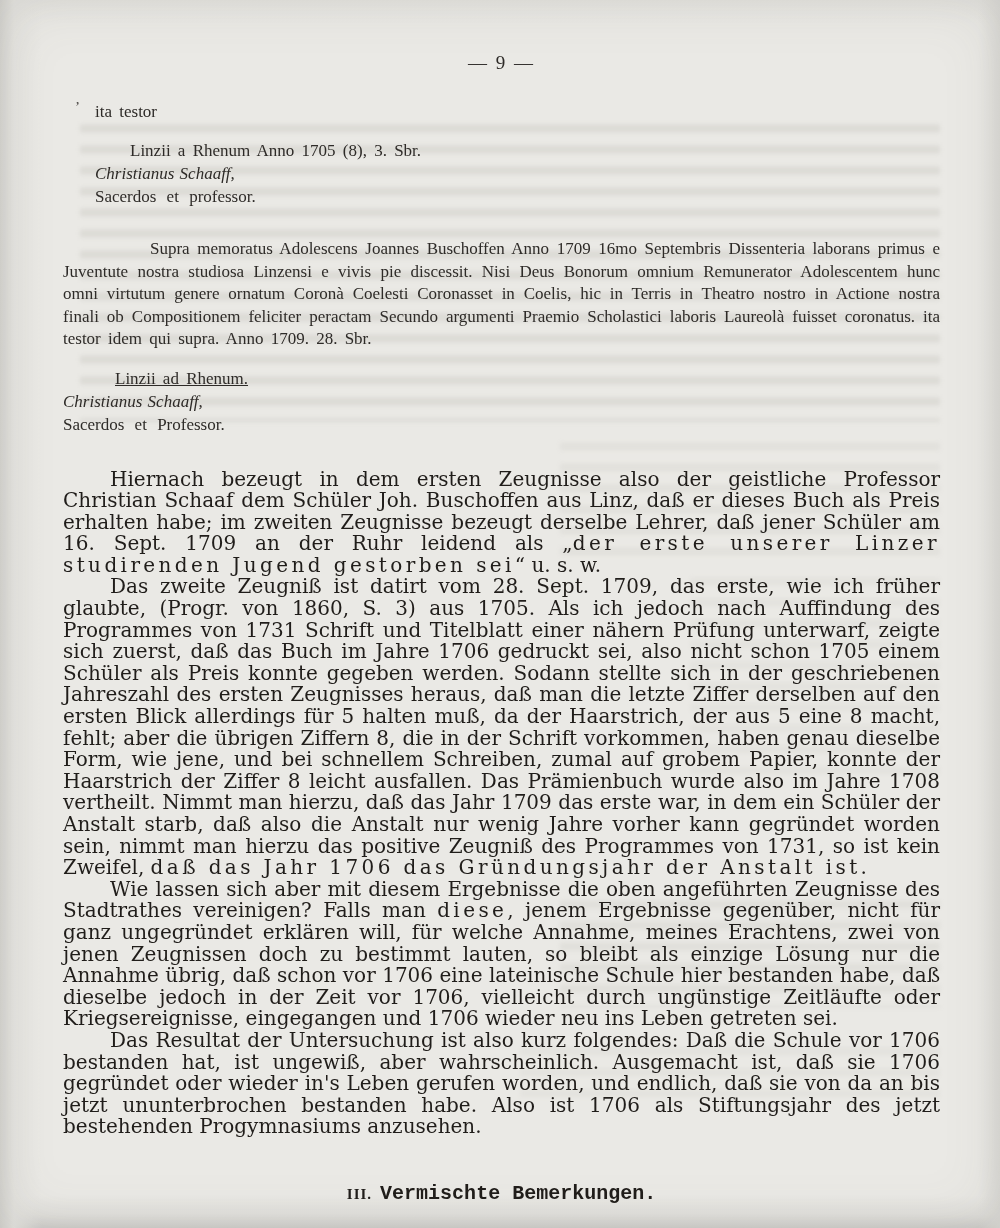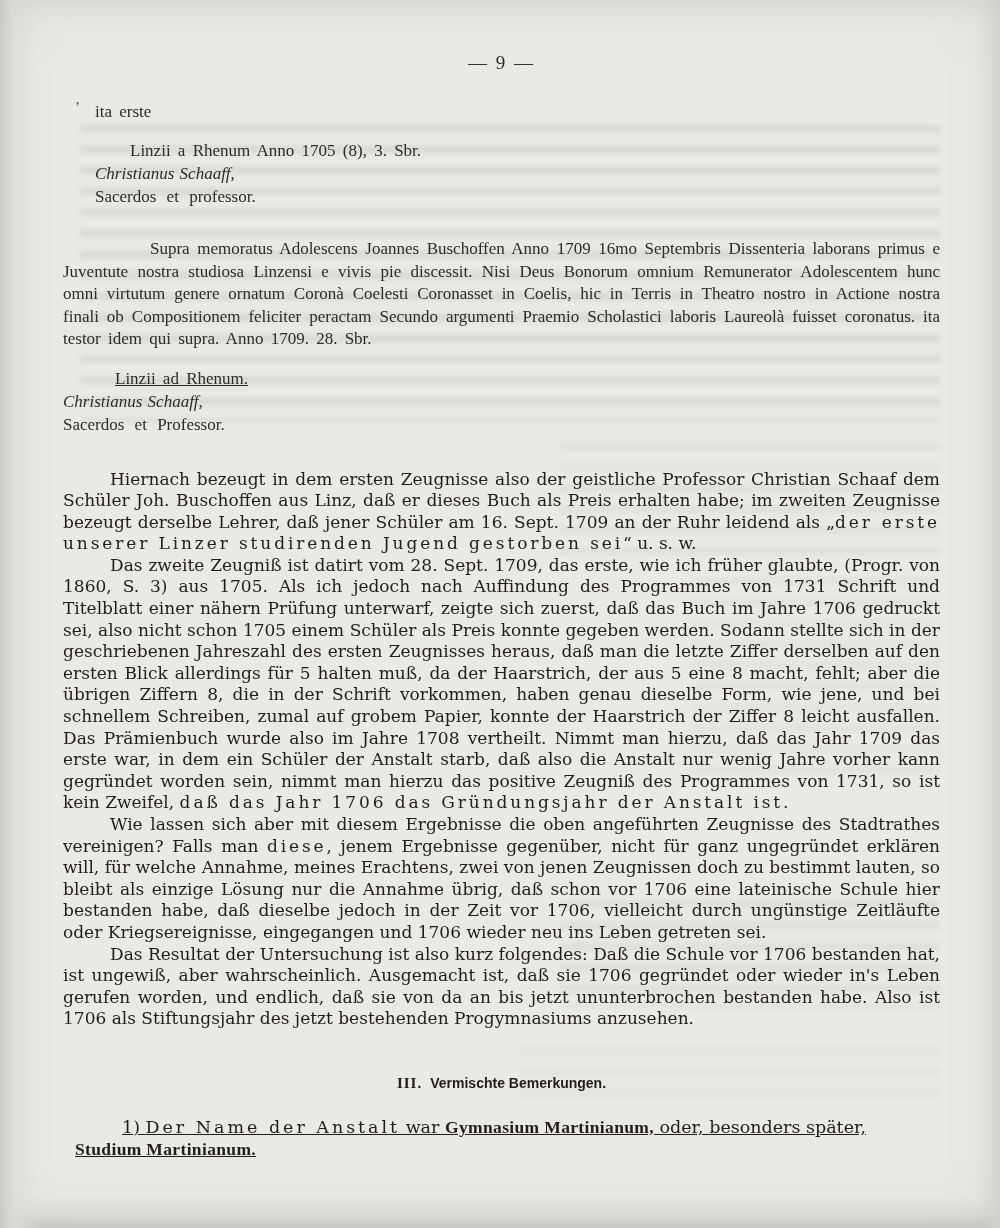--- a/index.html
+++ b/index.html
@@ -91,21 +91,21 @@
     width: 255px;
     margin-right: 105px;
   }
   .sig-name { font-style: italic; word-spacing: 1px; }
   .sig-title { word-spacing: 6px; }
 
   
   .german {
     margin-top: 33px;
     font-family: "DejaVu Serif", serif;
-    font-size: 17px;
+    font-size: 20px;
     line-height: 21.6px;
     color: var(--ink-fraktur, #201d1a);
     text-align: justify;
   }
   .german p {
     margin: 0;
     text-indent: 47px;
   }
   .seg-spaced { letter-spacing: 0.17em; }
   .seg-antiqua {
@@ -119,22 +119,22 @@
     text-align: center;
     font-weight: bold;
     color: var(--ink-fraktur, #201d1a);
   }
   .heading .numeral {
     font-family: "Liberation Serif", serif;
     font-size: 15px;
     letter-spacing: 1px;
   }
   .heading .title {
-    font-family: Liberation Sans, sans-serif;
-    font-size: 14px;
+    font-family: Liberation Mono, monospace;
+    font-size: 20px;
     margin-left: 8px;
   }
 
   .footnote {
     margin-top: 24px;
     font-family: "DejaVu Serif", serif;
     font-size: 17.5px;
     line-height: 22px;
     color: var(--ink-fraktur, #201d1a);
     text-align: left;
@@ -151,21 +151,21 @@
   <div class="bleed b3"></div>
   <div class="bleed b4"></div>
   <div class="bleed b5"></div>
 
   <div class="content">
 
     <div class="pagenum">— 9 —</div>
 
     <section class="cert cert1">
       <span class="stray">’</span>
-      <div class="l2">ita erste</div>
+      <div class="l2">ita testor</div>
       <div class="cert-meta">
         <div class="dateline">Linzii a Rhenum Anno 1705 (8), 3. Sbr.</div>
         <div class="signature">
           <div class="sig-name">Christianus Schaaff,</div>
           <div class="sig-title">Sacerdos et professor.</div>
         </div>
       </div>
     </section>
 
     <section class="cert cert2">

